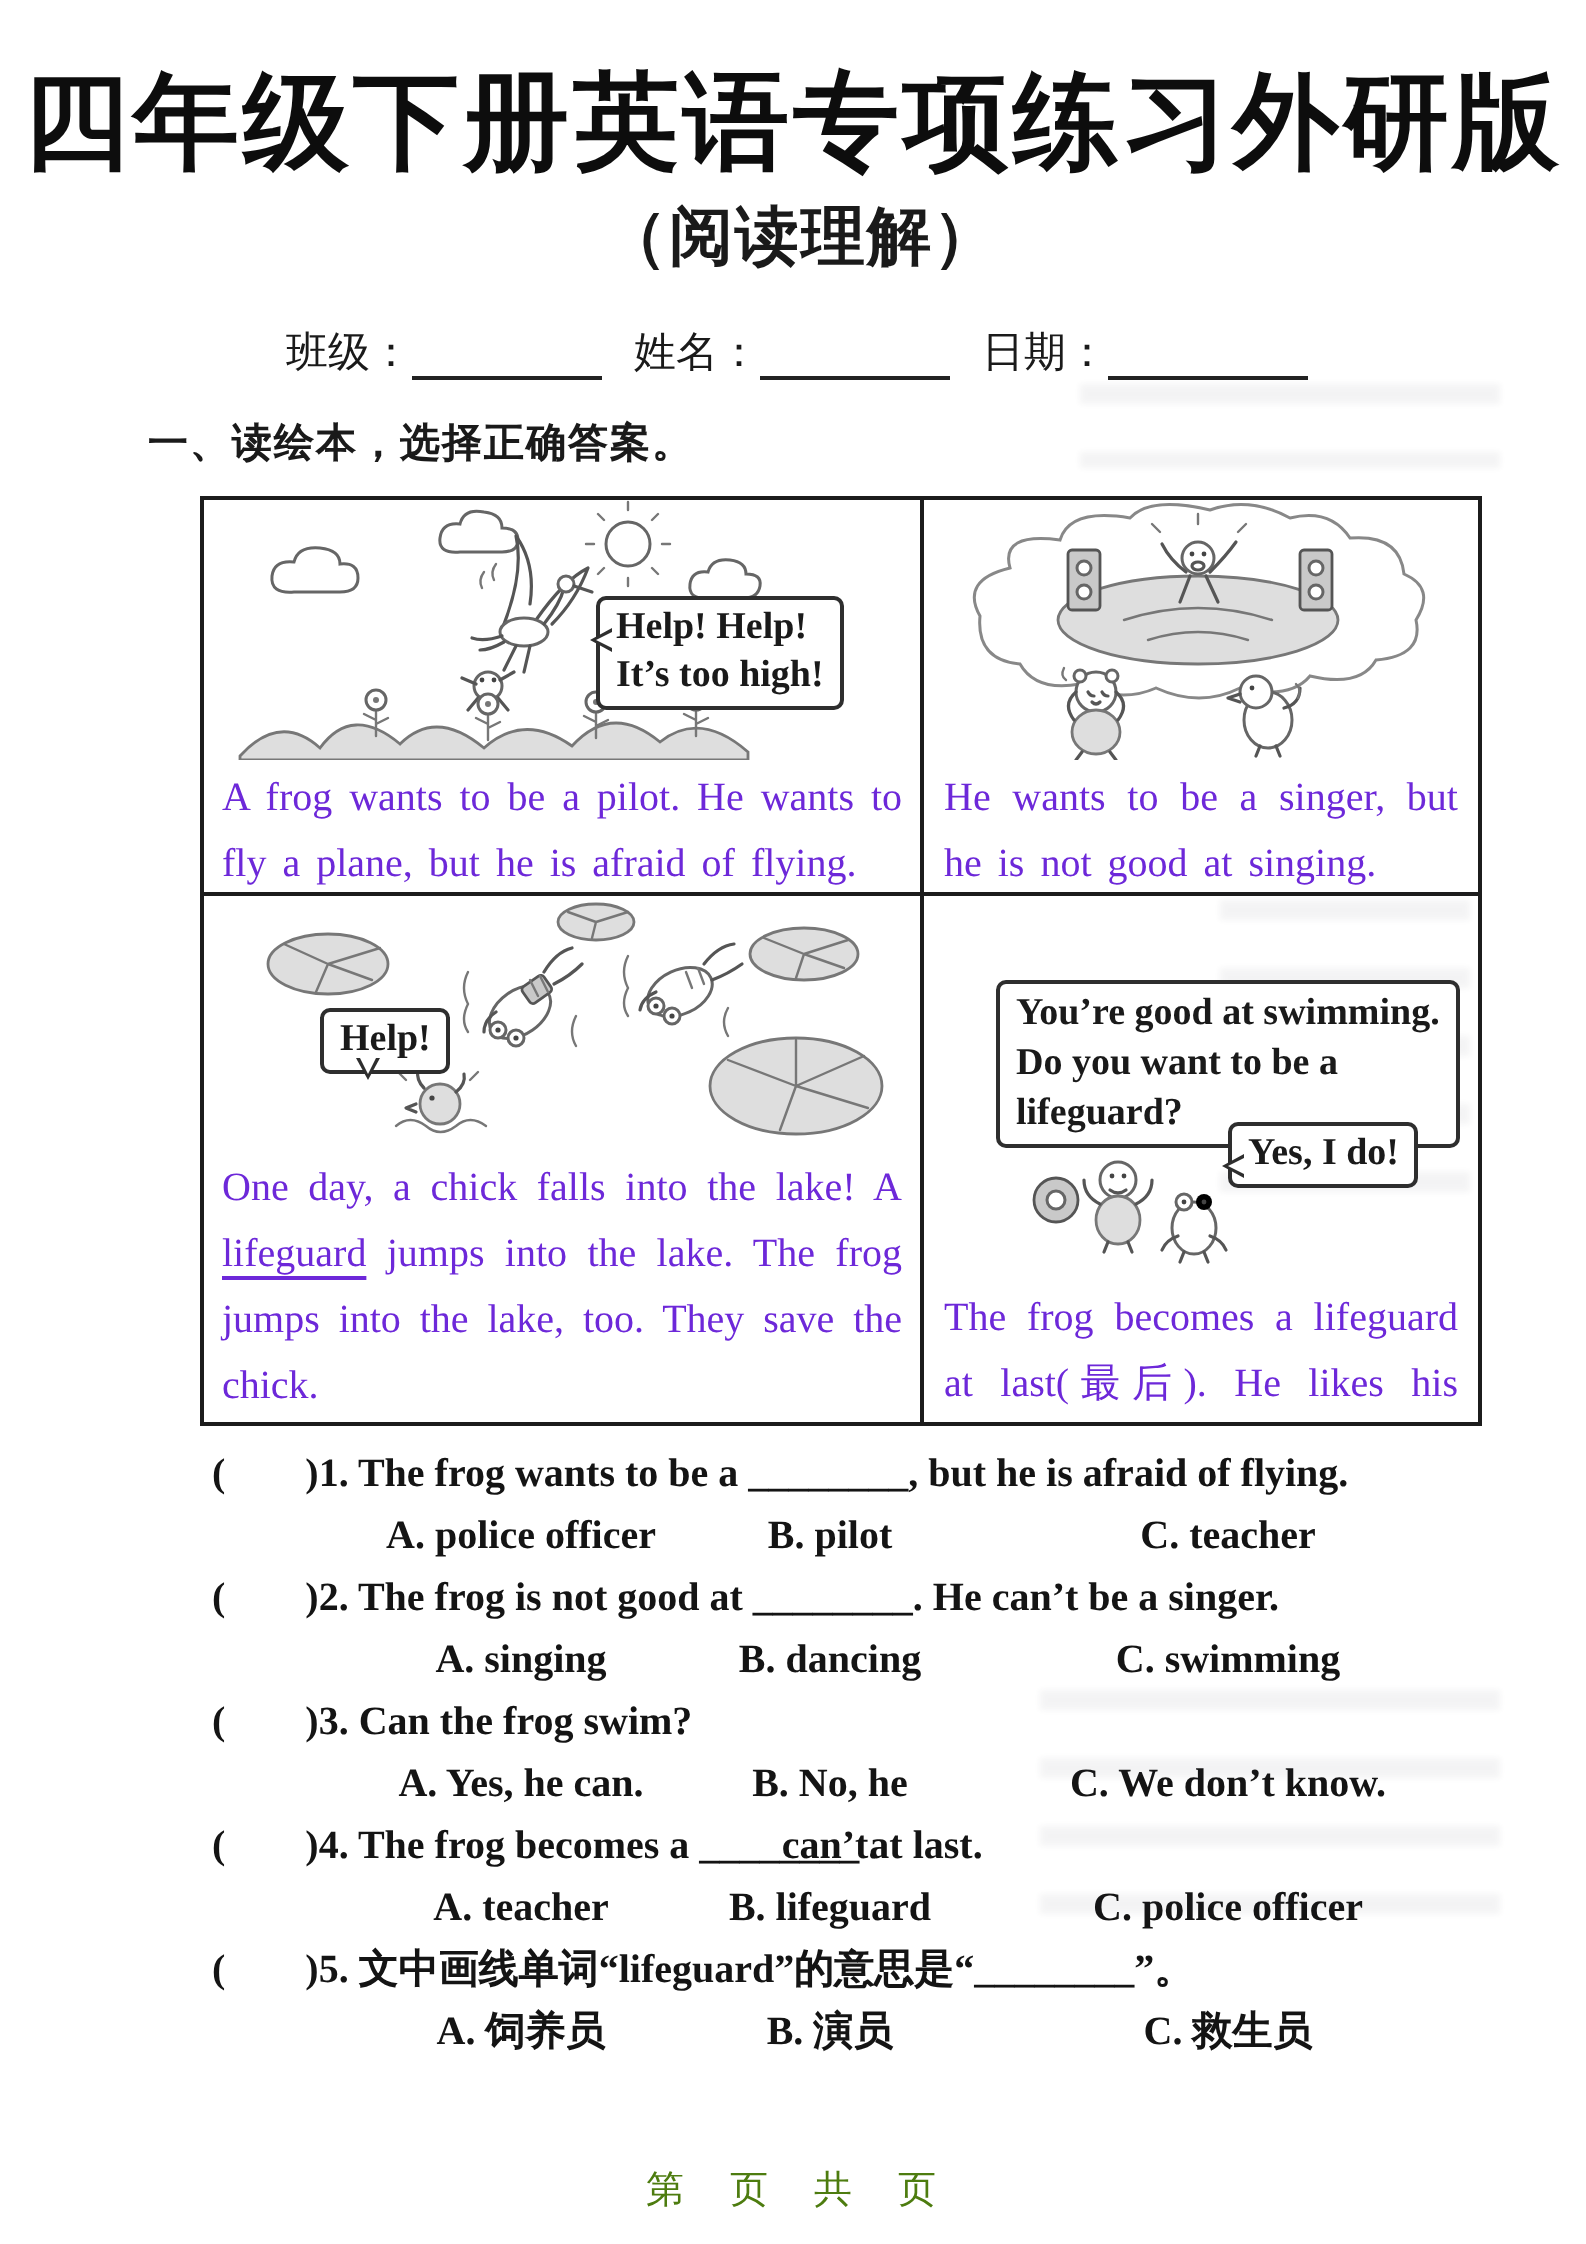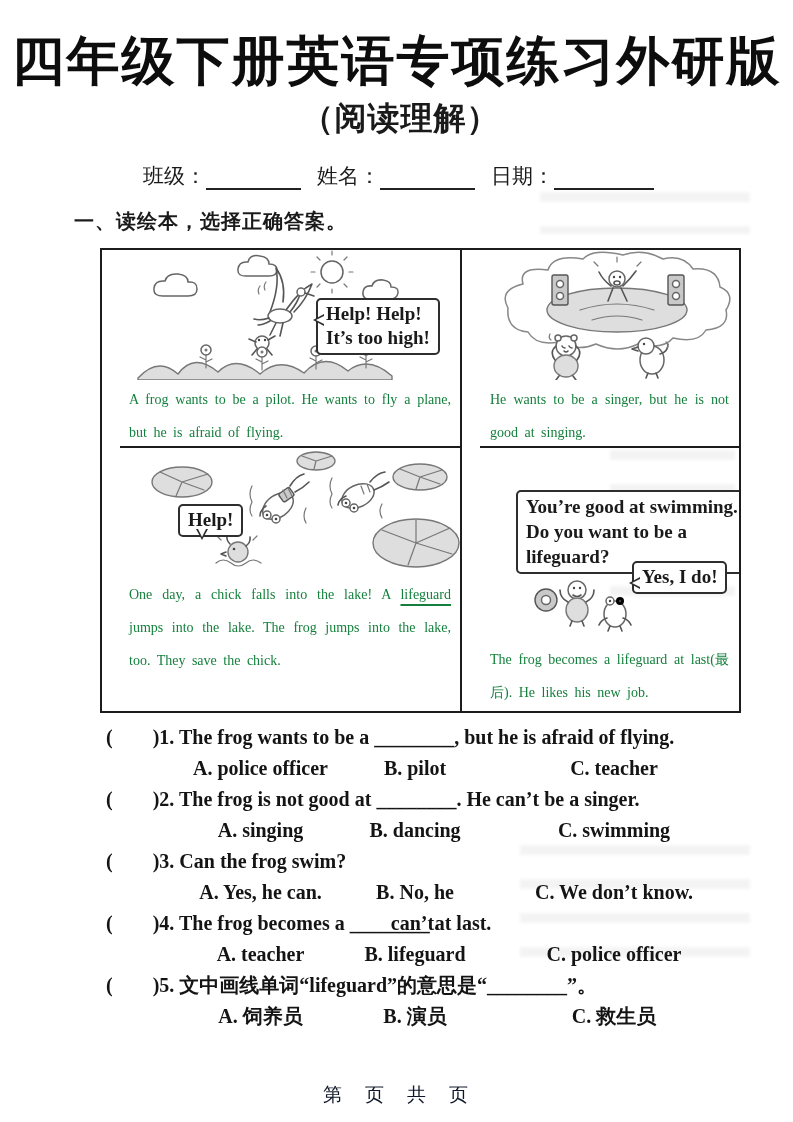--- a/index.html
+++ b/index.html
@@ -27,28 +27,28 @@
 
   .section-heading { position:absolute; top:208px; left:74px;
                      font-family:"Liberation Sans", sans-serif; font-weight:700;
                      font-size:20px; letter-spacing:1px; }
 
   
   .comic { position:absolute; top:248px; left:100px; width:641px; height:465px;
            border:2px solid #1c1c1c; display:grid;
            grid-template-columns:360px 277px; grid-template-rows:198px 263px;
            background:#fff; }
-  .cell { position:relative; overflow:hidden;margin-left:18px; }
+  .cell { position:relative; overflow:hidden; }
   .cell.br { border-right:2px solid #1c1c1c; }
   .cell.bb { border-bottom:2px solid #1c1c1c; }
 
   .illus { position:relative; width:100%; }
-  .caption { padding:3px 9px 0 9px; font-size:14px; line-height:33px;
+  .caption { padding:3px 9px 0 9px; font-size:20px; line-height:33px;
              text-align:justify; text-align-last:left; word-spacing:3px;
-             color:#15803d; }
+             color:#6d28d9; }
   .caption .ul { text-decoration:underline; text-underline-offset:5px;
                  text-decoration-thickness:2px; }
 
   .bubble { position:absolute; background:#fff; border:2px solid #2e2e2e;
             border-radius:5px; padding:2px 8px 3px 8px; font-size:19px;
             font-weight:700; line-height:24px; white-space:nowrap; z-index:3; }
   .bubble span { display:block; }
   .tail-left::before { content:""; position:absolute; left:-11px; top:14px;
         border:6px solid transparent; border-right:11px solid #2e2e2e; }
   .tail-left::after { content:""; position:absolute; left:-6px; top:16px;
@@ -69,21 +69,21 @@
   .questions { position:absolute; top:722px; left:100px; width:650px;
                font-size:20px; font-weight:700; color:#141414; }
   .q-block { height:62px; }
   .q-line { line-height:31px; padding-left:6px; white-space:pre-wrap; }
   .q-opts { line-height:31px; display:grid;
             grid-template-columns:183px 126px 1fr; padding-left:69px;text-align:center; }
 
   
   .footer { position:absolute; top:1082px; left:0; width:100%; text-align:center;
             font-family:"Liberation Sans", sans-serif; font-size:19px;
-            letter-spacing:2px; color:#0f172a; }
+            letter-spacing:2px; color:#4d7c0f; }
 
   
   .smudge { position:absolute; opacity:0.05; filter:blur(1.5px);
             background:repeating-linear-gradient(180deg,#334 0 10px,transparent 10px 34px);
             pointer-events:none; }
 </style>
 </head>
 <body>
 
 <div class="page">

